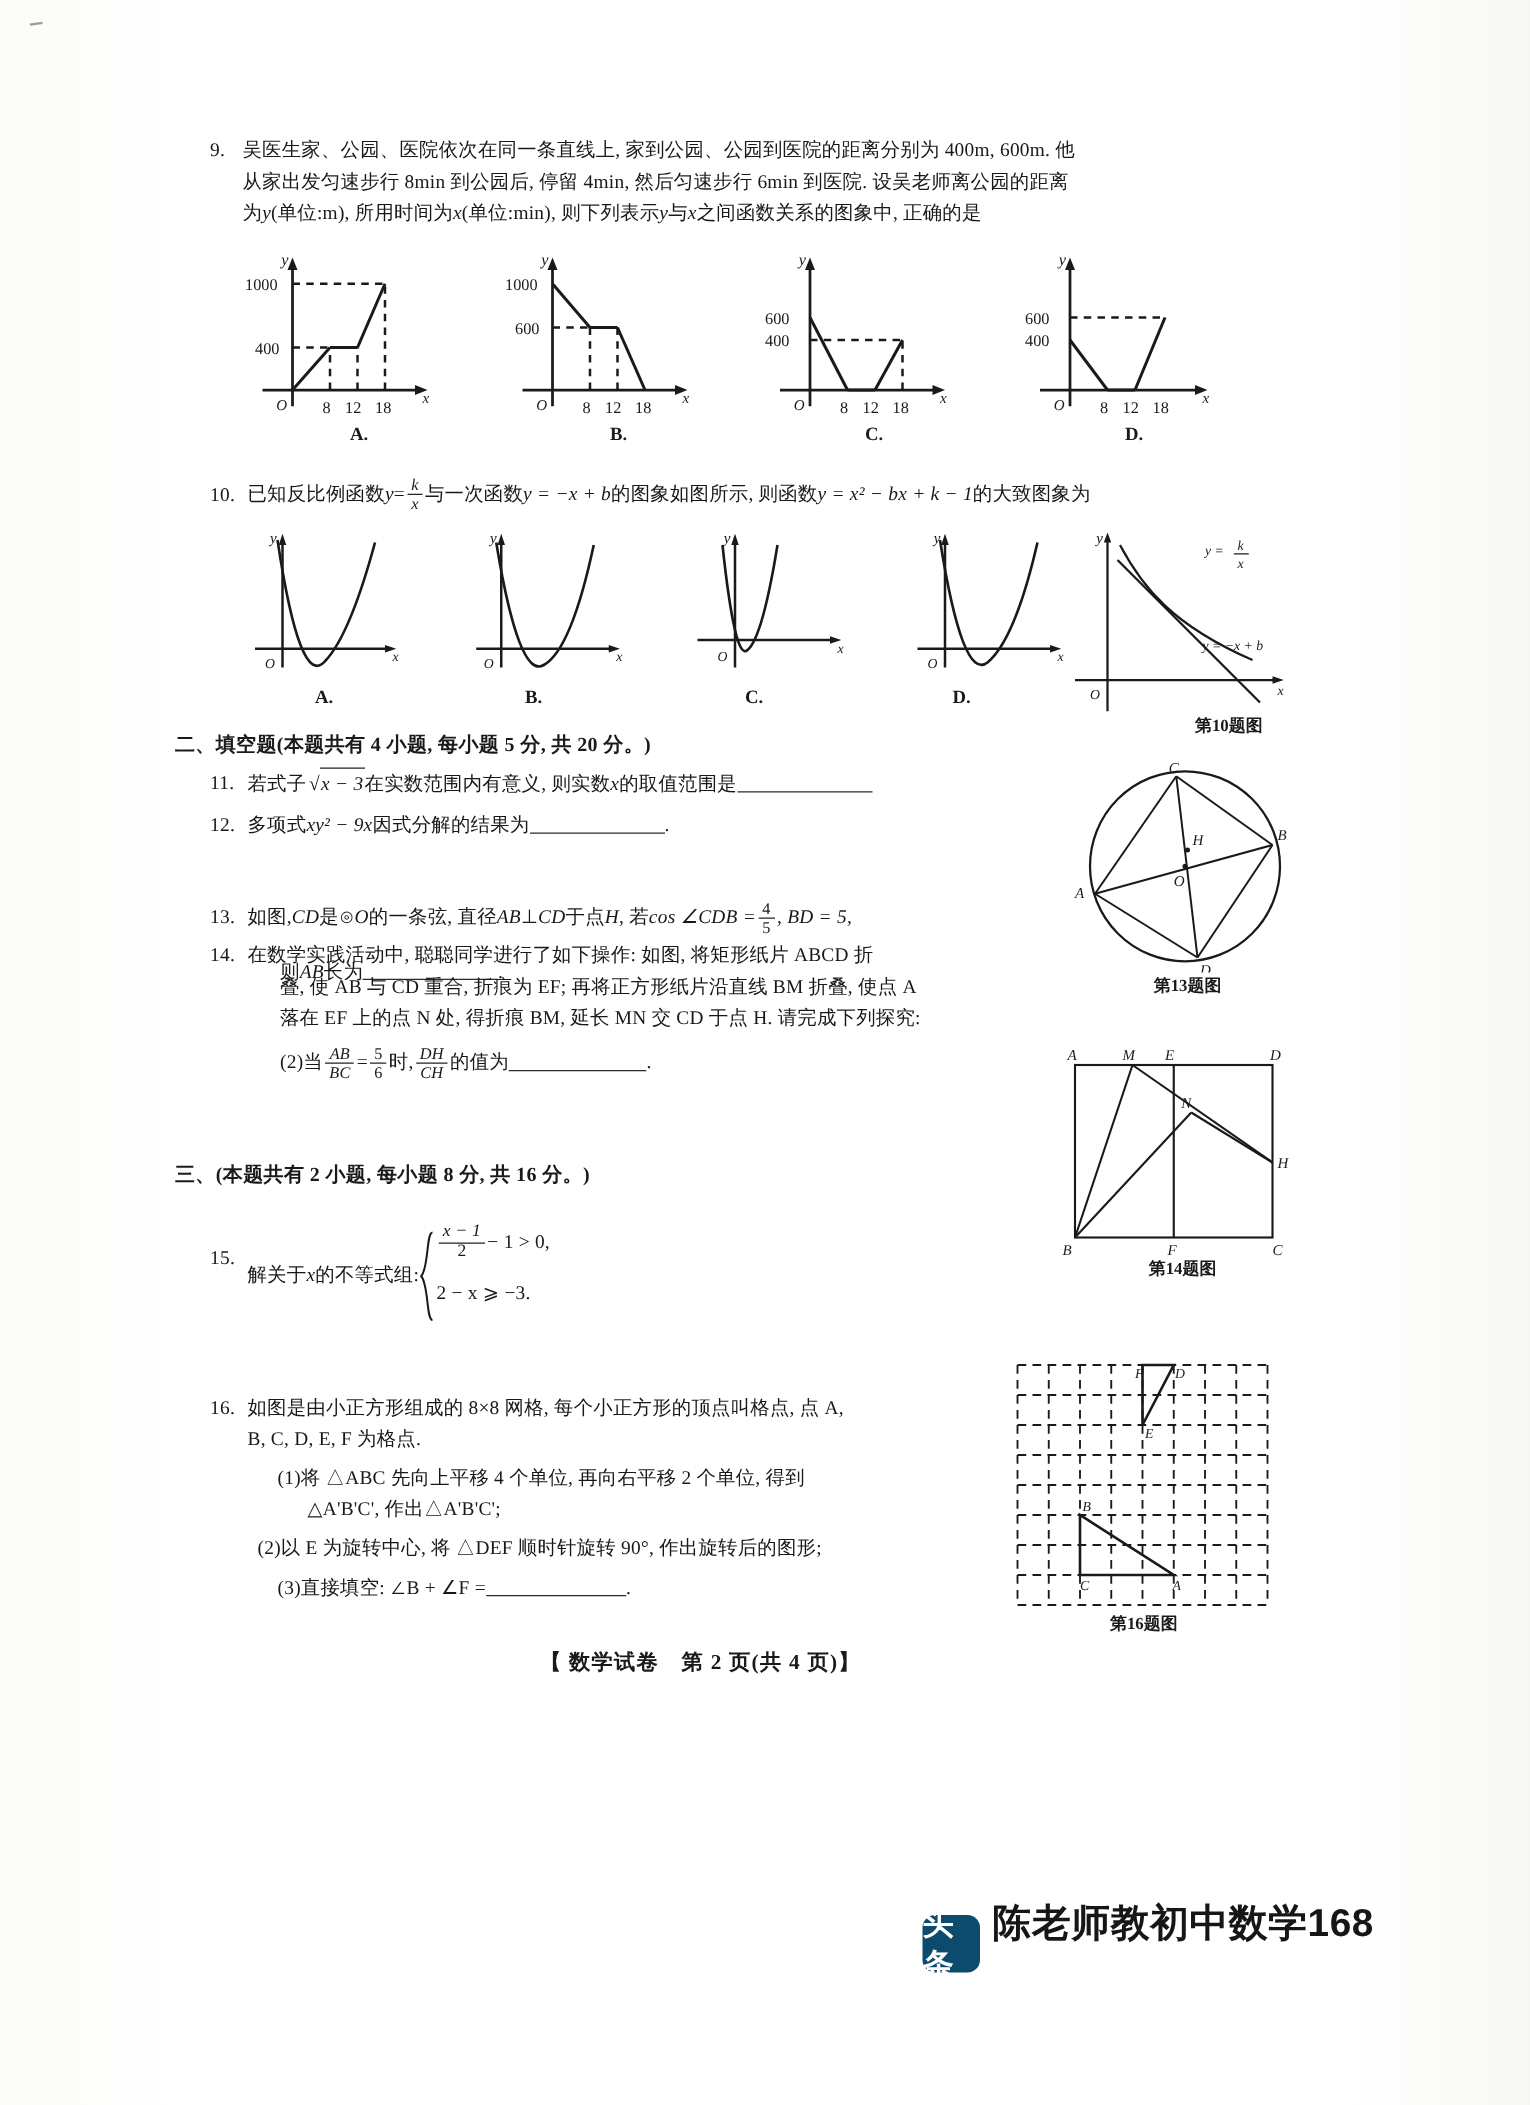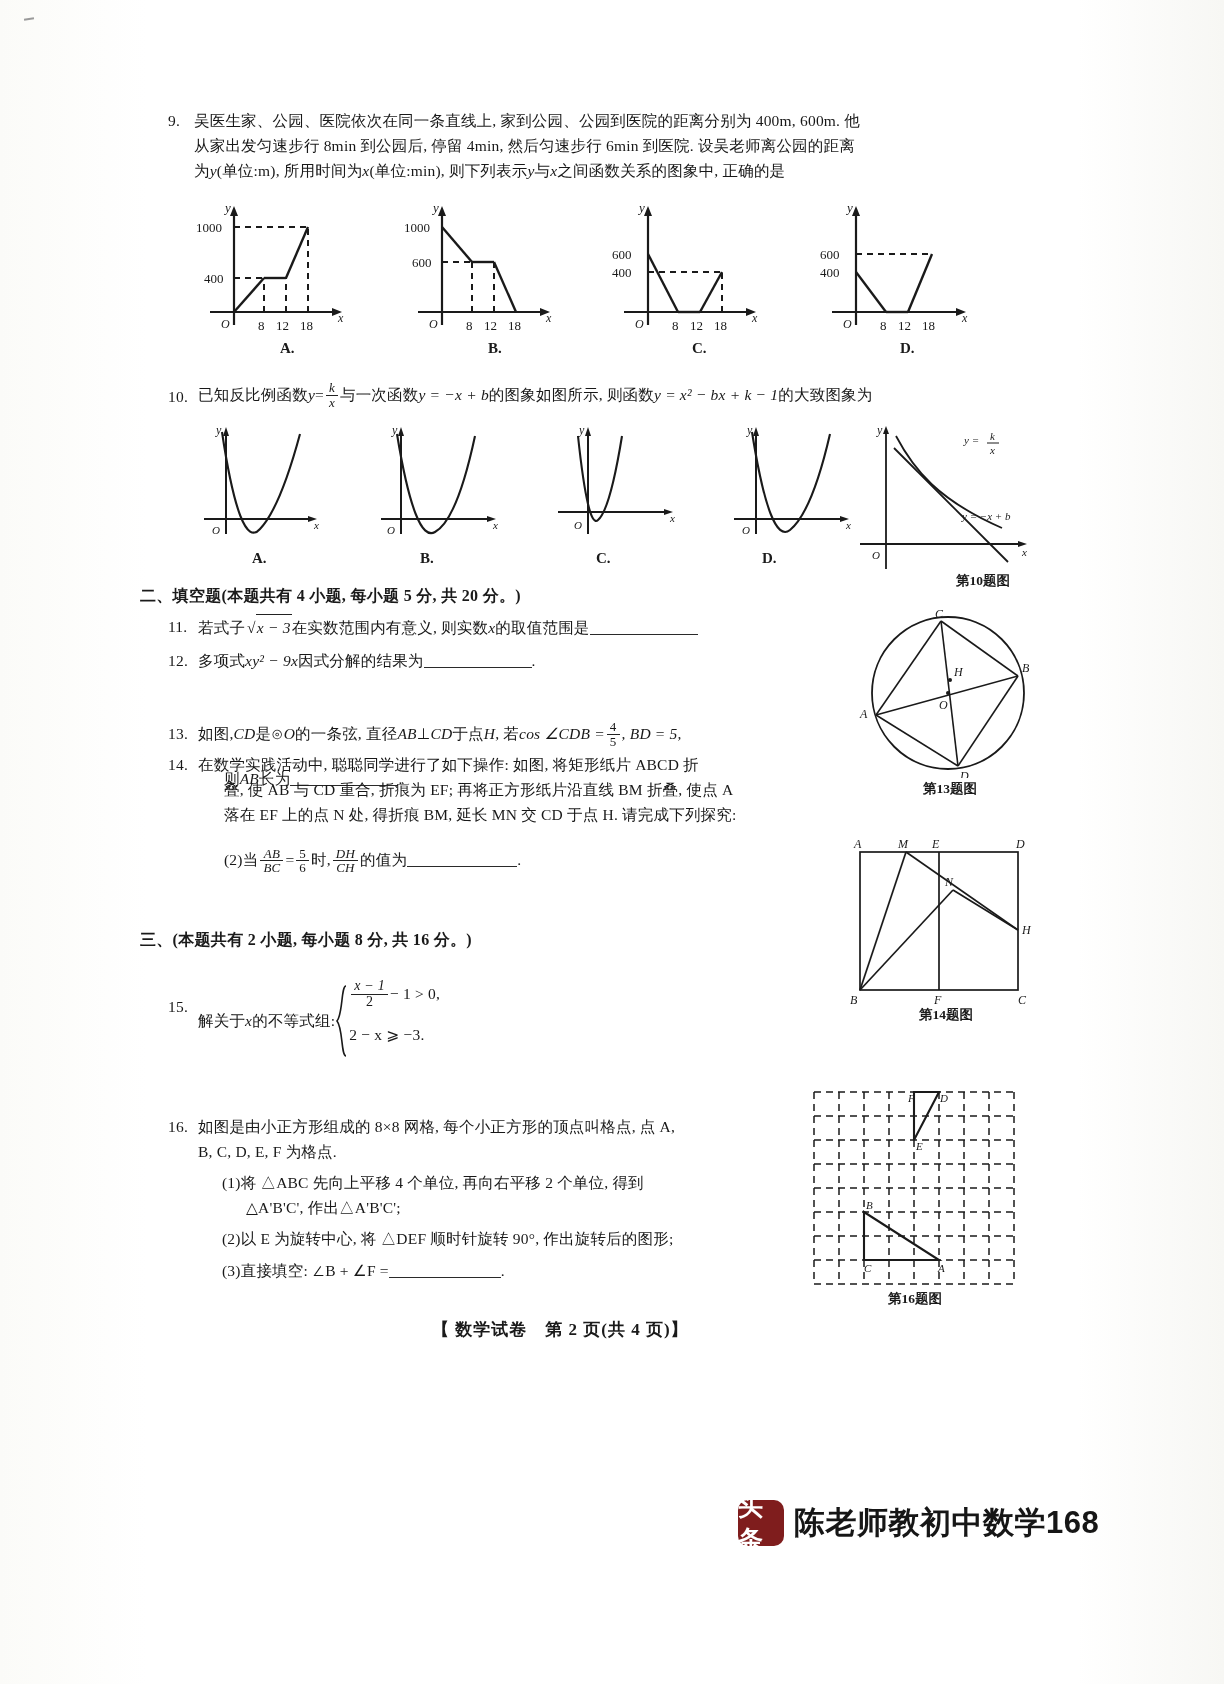--- a/index.html
+++ b/index.html
@@ -42,21 +42,21 @@
   .cap{position:absolute;font-size:13.5px;font-weight:bold;text-align:center;}
 
   svg{display:block;}
   .fig{position:absolute;}
 
   
   .footer{position:absolute;font-size:17px;font-weight:bold;letter-spacing:1px;}
 
   
   .wm{position:absolute;display:flex;align-items:center;gap:10px;}
-  .wm-logo{width:46px;height:46px;border-radius:10px;background:#7f1d1d;display:flex;align-items:center;}
+  .wm-logo{width:46px;height:46px;border-radius:10px;background:#0c4a6e;display:flex;align-items:center;margin-top:32px;}
   .wm-logo span{color:#fff;font-size:25px;font-weight:bold;font-family:"Liberation Sans",sans-serif;letter-spacing:-1px;}
   .wm-txt{font-size:31px;font-weight:bold;color:#161616;font-family:"Liberation Sans",sans-serif;letter-spacing:.5px;}
 </style>
 </head>
 <body>
 
 <div class="page">
   <div class="scan-tint"></div>
   <div class="corner-mark"></div>
 
@@ -354,21 +354,21 @@
     </div>
     <div class="cap" style="left:880px;top:780px;width:140px;">第13题图</div>
 
     <div class="q" style="left:168px;top:752px;width:660px;">
       <div style="display:flex;">
         <div style="width:30px;flex:none;">14.</div>
         <div style="flex:1;">
           <div>在数学实践活动中, 聪聪同学进行了如下操作: 如图, 将矩形纸片 ABCD 折</div>
           <div style="margin-left:26px;">叠, 使 AB 与 CD 重合, 折痕为 EF; 再将正方形纸片沿直线 BM 折叠, 使点 A</div>
           <div style="margin-left:26px;">落在 EF 上的点 N 处, 得折痕 BM, 延长 MN 交 CD 于点 H. 请完成下列探究:</div>
-          <div style="margin-left:26px;white-space:nowrap;margin-top:20px;">
+          <div style="margin-left:26px;white-space:nowrap;margin-top:10px;">
             <span>(2)</span><span>当</span><span class="frac"><span class="n"><i class="v">AB</i></span><span class="d"><i class="v">BC</i></span></span><span>=</span><span class="frac"><span class="n">5</span><span class="d">6</span></span><span>时,</span><span class="frac"><span class="n"><i class="v">DH</i></span><span class="d"><i class="v">CH</i></span></span><span>的值为</span><span class="blank" style="width:110px;"></span><span>.</span>
           </div>
         </div>
       </div>
     </div>
 
     <div class="fig" style="left:846px;top:838px;">
       <svg width="190" height="170" viewBox="0 0 190 170">
         <g stroke="#1a1a1a" fill="none" stroke-width="1.7">
           <rect x="14" y="14" width="158" height="138"></rect>
@@ -414,21 +414,21 @@
     <div class="q" style="left:168px;top:1114px;width:640px;">
       <div style="display:flex;">
         <div style="width:30px;flex:none;">16.</div>
         <div style="flex:1;">
           <div>如图是由小正方形组成的 8×8 网格, 每个小正方形的顶点叫格点, 点 A,</div>
           <div>B, C, D, E, F 为格点.</div>
           <div style="margin-left:24px;margin-top:6px;">
             <span>(1)</span><span>将 △ABC 先向上平移 4 个单位, 再向右平移 2 个单位, 得到</span>
           </div>
           <div style="margin-left:48px;">△A'B'C', 作出△A'B'C';</div>
-          <div style="margin-left:24px;margin-top:6px;">
+          <div style="margin-left:8px;margin-top:6px;">
             <span>(2)</span><span>以 E 为旋转中心, 将 △DEF 顺时针旋转 90°, 作出旋转后的图形;</span>
           </div>
           <div style="margin-left:24px;margin-top:6px;white-space:nowrap;">
             <span>(3)</span><span>直接填空: ∠B + ∠F =</span><span class="blank" style="width:112px;"></span><span>.</span>
           </div>
         </div>
       </div>
     </div>
 
     <div class="fig" style="left:806px;top:1086px;">

